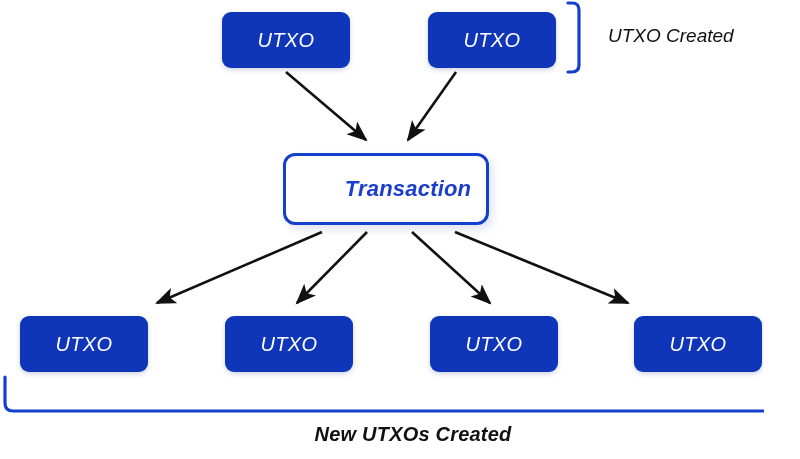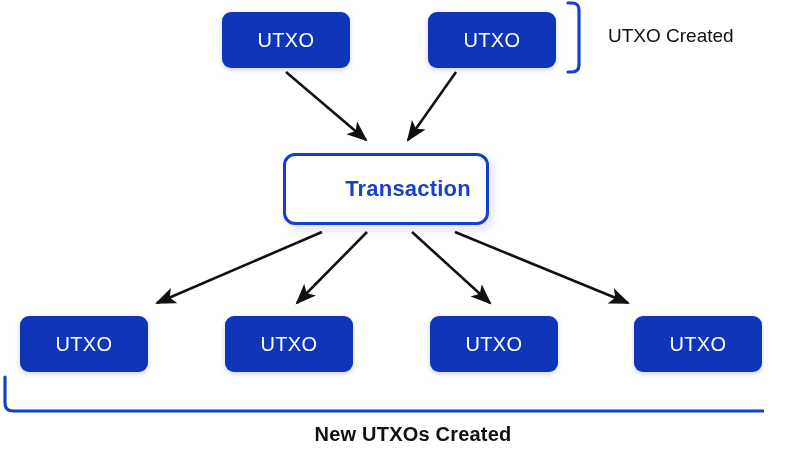--- a/index.html
+++ b/index.html
@@ -9,20 +9,21 @@
   }
   body {
     font-family: "Liberation Sans", sans-serif;
   }
   #canvas {
     position: relative;
     width: 764px;
     height: 459px;
     background: #ffffff;
     overflow: hidden;
+    font-style: italic;
   }
   #wires {
     position: absolute;
     left: 0;
     top: 0;
     width: 800px;
     height: 459px;
     pointer-events: none;
   }
   .utxo-box {

